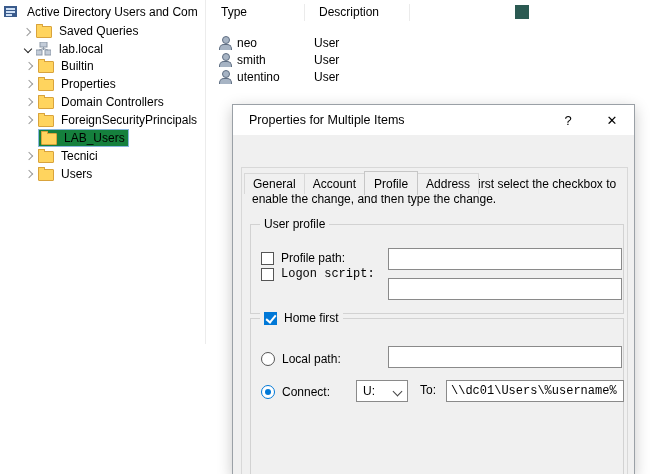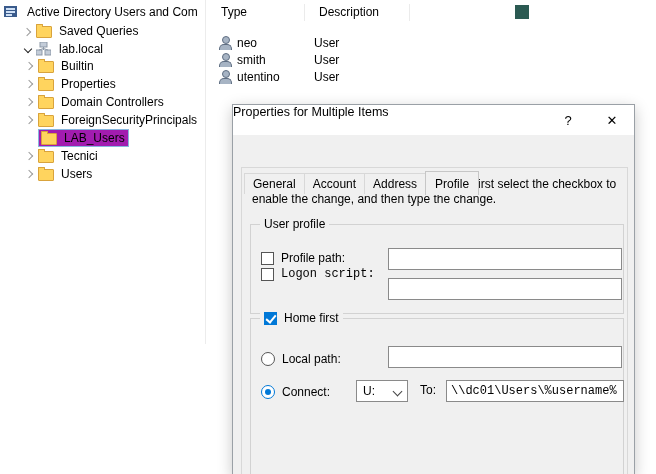--- a/index.html
+++ b/index.html
@@ -14,42 +14,42 @@
   .lvl0{padding-left:4px;}
   .lvl1{padding-left:20px;align-items:flex-end;}
   .lvl2{padding-left:22px;}
   .expander{width:16px;height:14px;display:inline-flex;align-items:center;justify-content:center;flex:none;}
   .exp-c{width:5px;height:5px;border-right:1.4px solid #9b9b9b;border-top:1.4px solid #9b9b9b;transform:rotate(45deg);margin-right:2px;}
   .exp-e{width:5px;height:5px;border-right:1.6px solid #222;border-bottom:1.6px solid #222;transform:rotate(45deg);margin-top:-3px;}
   .t-icon{width:17px;height:15px;position:relative;flex:none;margin-right:4px;}
   .folder{position:absolute;left:0;top:2px;width:14px;height:10px;background:#ffd45e;border:1px solid #d9a33c;border-radius:1px;}
   .folder:before{content:"";position:absolute;top:-3px;left:-1px;width:5px;height:2px;background:#ffd45e;border:1px solid #d9a33c;border-bottom:none;border-radius:1px 1px 0 0;}
   .t-label{padding:1px 2px;}
-  .selwrap{display:inline-flex;align-items:center;background:#a21caf;border:1px solid #88b7de;padding:0 1px;}
+  .selwrap{display:inline-flex;align-items:center;background:#15803d;border:1px solid #88b7de;padding:0 1px;}
   .selwrap .t-icon{margin-left:1px;}
 
   
   .list{position:absolute;left:207px;top:0;width:449px;height:474px;background:#fff;}
   .lheader{display:flex;height:24px;align-items:center;position:relative;}
   .hcol{height:17px;line-height:17px;padding-left:14px;border-right:1px solid #ebebeb;box-sizing:border-box;}
   .hcol.c-name{width:100px;}
   .hcol.c-type{width:98px;}
   .hcol.c-desc{width:105px;}
   .hbox{position:absolute;left:308px;top:5px;width:14px;height:14px;background:#2b5a52;}
   .lrows{margin-top:10px;}
   .lrow{display:flex;height:17px;align-items:center;}
   .uic{margin-left:12px;width:13px;height:14px;position:relative;flex:none;}
   .uic:before{content:"";position:absolute;top:0;left:3px;width:6px;height:6px;border-radius:50%;background:#a7b4c4;border:1px solid #5f6e82;}
   .uic:after{content:"";position:absolute;bottom:0;left:0;width:11px;height:5px;border-radius:5px 5px 0 0;background:#a7b4c4;border:1px solid #5f6e82;border-bottom:none;}
   .lrow .nm{padding-left:5px;width:77px;}
   .lrow .tp{width:98px;}
 
   
   .dialog{position:absolute;left:232px;top:104px;width:403px;height:371px;background:#f0f0f0;border:1px solid #9aa0a6;box-shadow:0 4px 14px rgba(0,0,0,.22);box-sizing:border-box;overflow:hidden;}
-  .dlg-title{height:30px;background:#fff;display:flex;align-items:flex-start;font-size:12.5px;}
+  .dlg-title{height:30px;background:#fff;display:flex;align-items:center;padding-left:16px;font-size:12.5px;}
   .dlg-btns{margin-left:auto;display:flex;height:30px;}
   .dlg-btn{width:44px;height:30px;display:flex;align-items:center;justify-content:center;font-size:13px;cursor:default;}
   .tabs{position:absolute;left:11px;top:42px;display:flex;align-items:flex-end;z-index:2;}
   .tab{padding:3px 8px;border:1px solid #d8d8d8;border-bottom:none;background:#f0f0f0;margin-left:-1px;margin-top:24px;}
   .tab:first-child{margin-left:0;}
   .tab.active{padding:5px 9px 4px;margin-bottom:-1px;border-color:#c6c6c6;position:relative;z-index:3;background:#f0f0f0;}
   .tabpage{position:absolute;left:8px;top:62px;width:387px;height:310px;border:1px solid #d8d8d8;background:#f0f0f0;box-sizing:border-box;}
   .intro{position:absolute;left:10px;top:9px;width:372px;line-height:15px;}
   .group{position:absolute;border:1px solid #d2d2d2;}
   .g-profile{left:8px;top:56px;width:372px;height:88px;}
@@ -219,22 +219,22 @@
       <span>Properties for Multiple Items</span>
       <span class="dlg-btns">
         <span class="dlg-btn">?</span>
         <span class="dlg-btn">✕</span>
       </span>
     </div>
 
     <div class="tabs">
       <div class="tab">General</div>
       <div class="tab">Account</div>
+      <div class="tab active">Profile</div>
       <div class="tab">Address</div>
-      <div class="tab active">Profile</div>
     </div>
 
     <div class="tabpage">
 
       <div class="intro">To change a property for multiple objects, first select the checkbox to enable the change, and then type the change.</div>
 
       <div class="group g-profile">
         <span class="g-label">User profile</span>
         <div class="ctl-row" style="left:10px;top:26px;">
           <span class="cb"></span>

